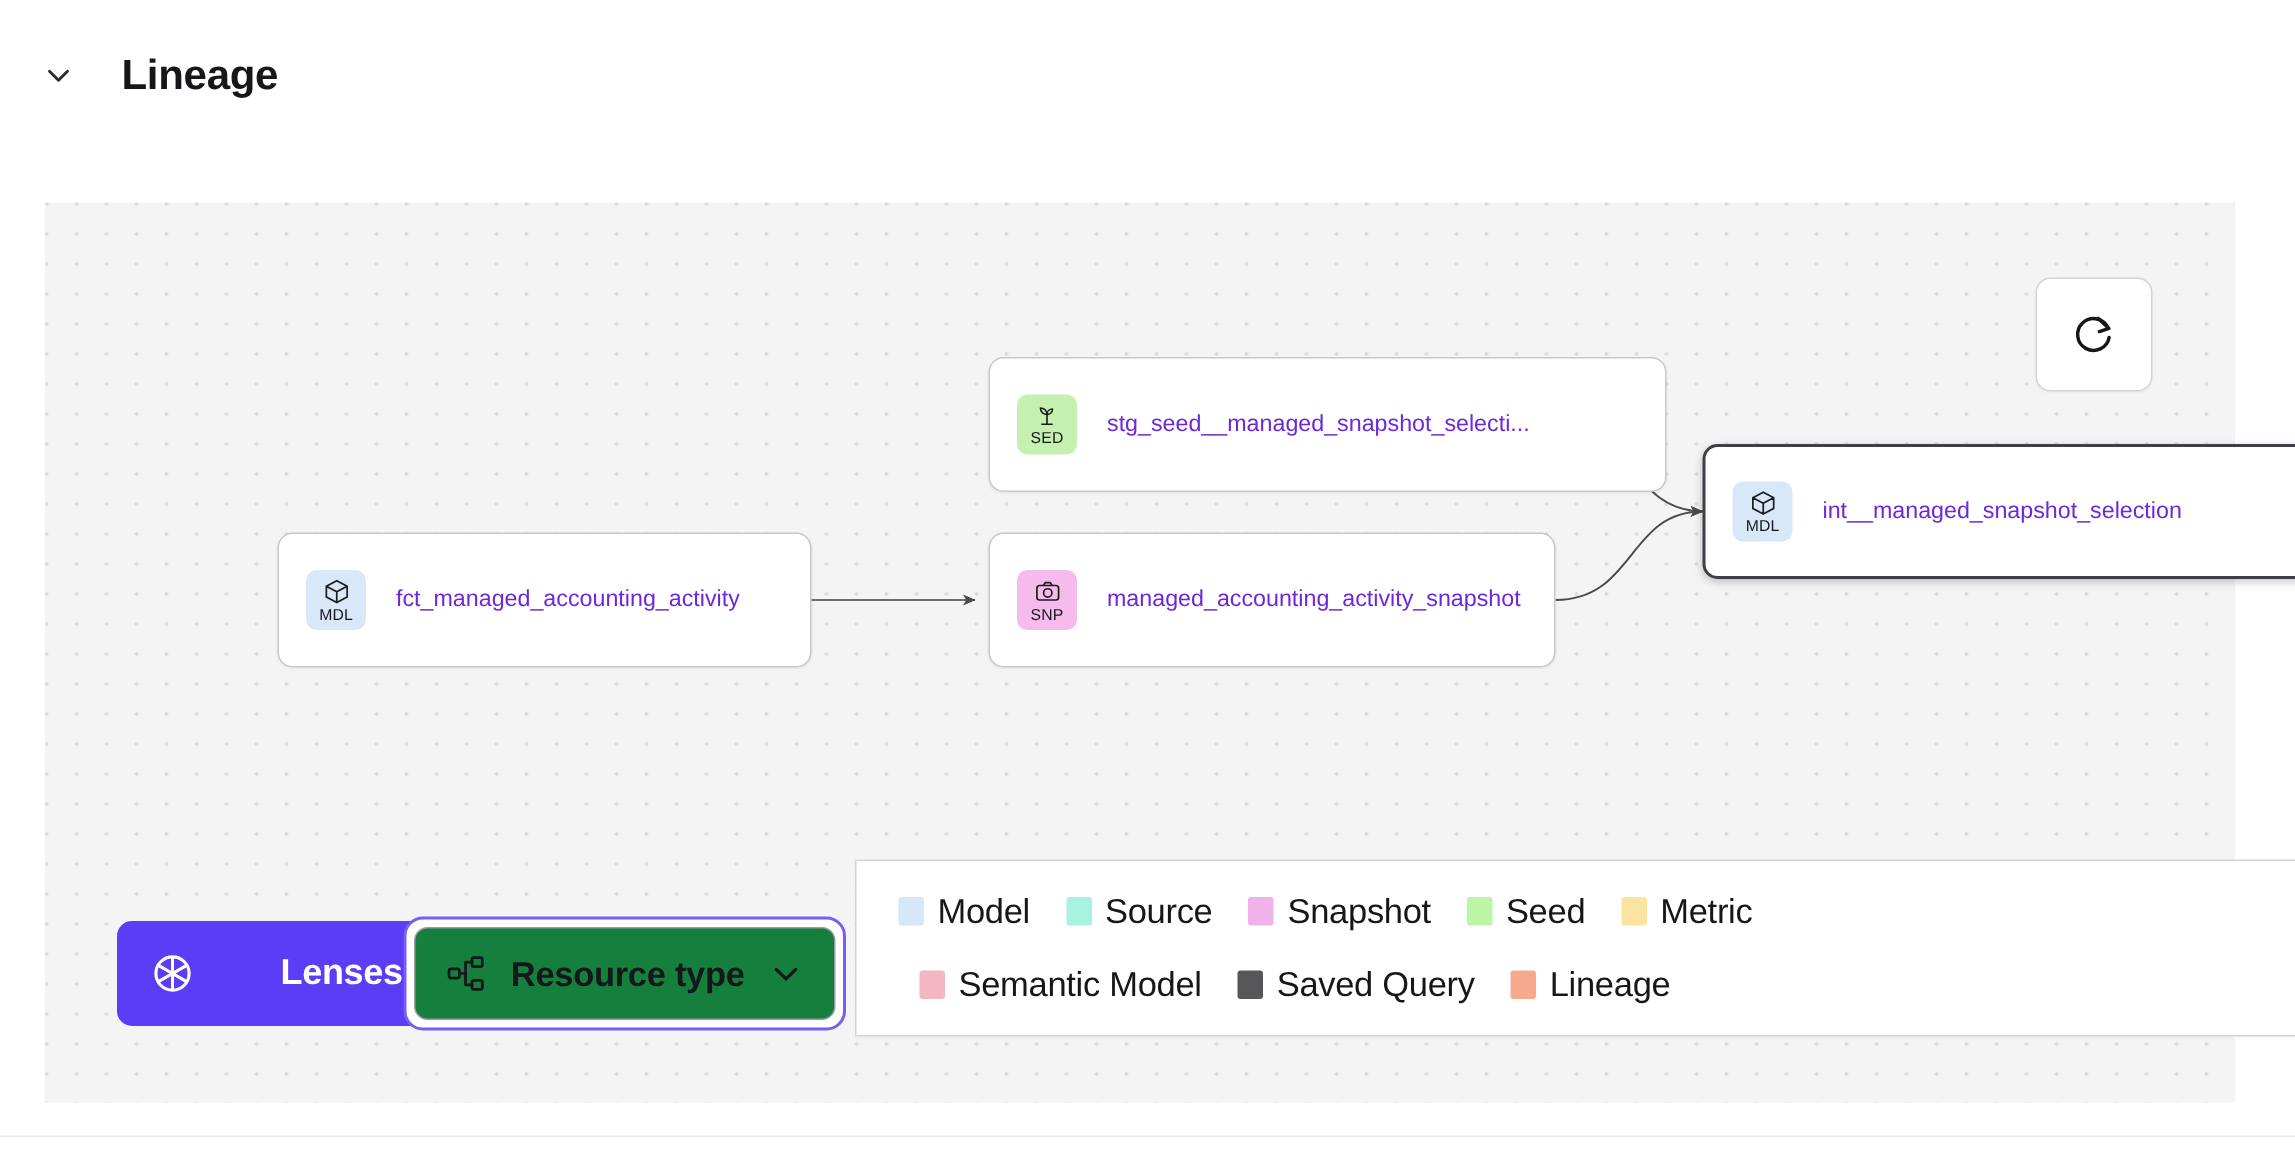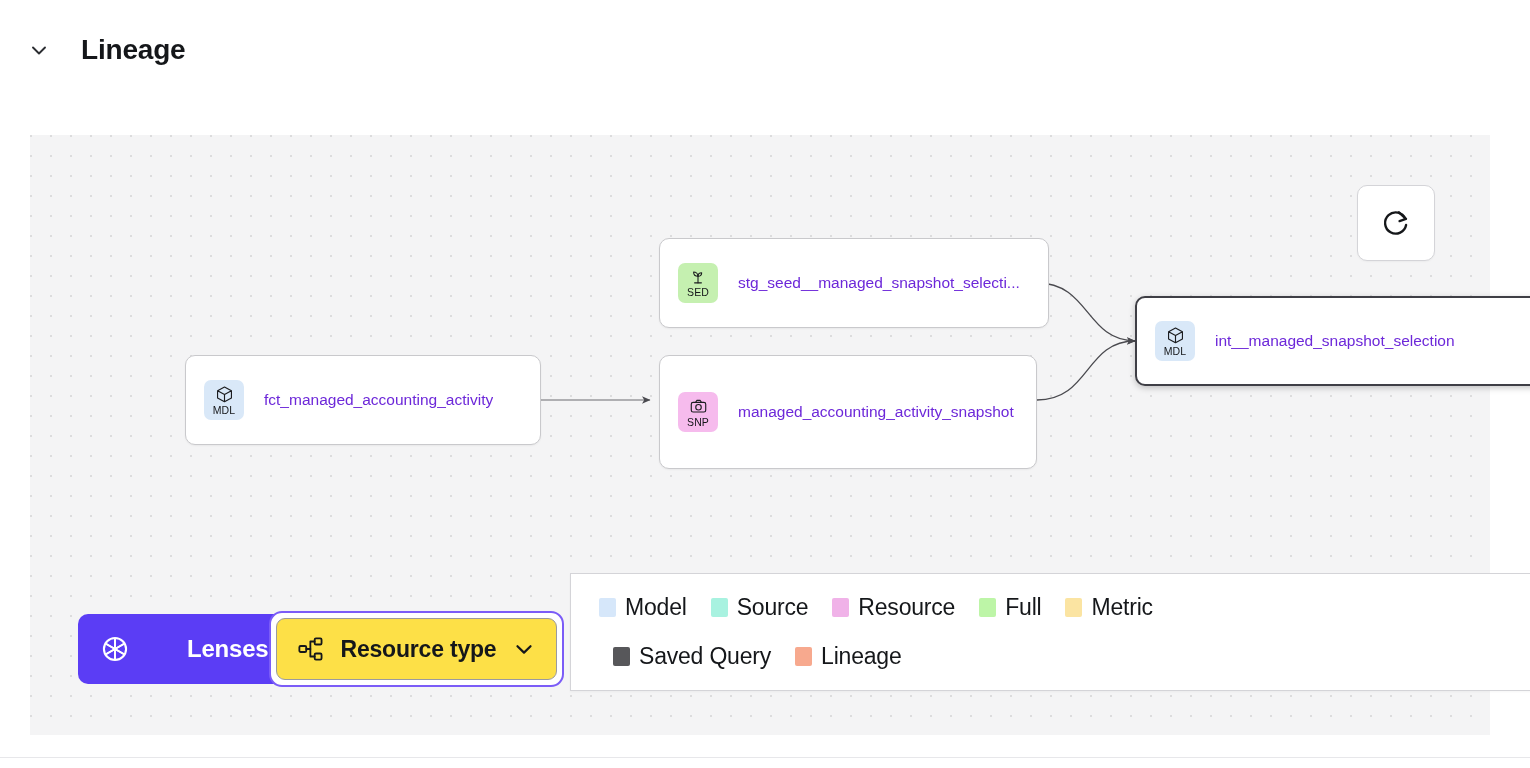--- a/index.html
+++ b/index.html
@@ -78,22 +78,22 @@
     color: #15171a; line-height: 11px;
     margin-top: 1px; letter-spacing: 0.1px;
   }
   .node-label {
     margin-left: 20px;
     font-size: 15.5px; color: #6d28d9;
     white-space: nowrap; overflow: hidden;
     text-overflow: ellipsis;
   }
 
-  #node-seed     { left: 629px; top: 103px; width: 390px; height: 90px; }
-  #node-snapshot { left: 629px; top: 220px; width: 378px; height: 114px; }
+  #node-seed     { left: 629px; top: 103px; width: 452px; height: 90px; }
+  #node-snapshot { left: 629px; top: 220px; width: 378px; height: 90px; }
   #node-fct      { left: 155px; top: 220px; width: 356px; height: 90px; }
   #node-int      { left: 1105px; top: 161px; width: 420px; height: 90px; }
 
   
   .canvas-toolbar {
     position: absolute; right: 55px; top: 50px;
     display: flex; align-items: center; gap: 16px;
   }
   .tool-btn {
     background: #ffffff;
@@ -134,21 +134,21 @@
   }
   .resource-type-wrap {
     margin-left: -22px;
     padding: 5px;
     border: 2px solid #7b5cf7;
     border-radius: 13px;
     background: #ffffff;
     position: relative; z-index: 2;
   }
   .resource-type-btn {
-    background: #fde047;
+    background: #15803d;
     border: 1px solid #9a9aa0;
     border-radius: 9px;
     height: 62px;
     display: flex; align-items: center; gap: 16px;
     padding: 0 20px;
     cursor: pointer;
   }
   .resource-type-label {
     font-size: 23px; font-weight: 700; color: #15171a;
     letter-spacing: -0.2px;
@@ -305,33 +305,37 @@
       <div class="legend-item">
         <span class="legend-swatch" style="background:#d6e7fa;"></span>
         <span class="legend-text">Model</span>
       </div>
       <div class="legend-item">
         <span class="legend-swatch" style="background:#a8f2e0;"></span>
         <span class="legend-text">Source</span>
       </div>
       <div class="legend-item">
         <span class="legend-swatch" style="background:#f0b2e8;"></span>
-        <span class="legend-text">Resource</span>
+        <span class="legend-text">Snapshot</span>
       </div>
       <div class="legend-item">
         <span class="legend-swatch" style="background:#bdf5a7;"></span>
-        <span class="legend-text">Full</span>
+        <span class="legend-text">Seed</span>
       </div>
       <div class="legend-item">
         <span class="legend-swatch" style="background:#fbe4a2;"></span>
         <span class="legend-text">Metric</span>
       </div>
     </div>
     <div class="legend-row row-2">
       <div class="legend-item">
+        <span class="legend-swatch" style="background:#f4b6c2;"></span>
+        <span class="legend-text">Semantic Model</span>
+      </div>
+      <div class="legend-item">
         <span class="legend-swatch" style="background:#57575a;"></span>
         <span class="legend-text">Saved Query</span>
       </div>
       <div class="legend-item">
         <span class="legend-swatch" style="background:#f7a98e;"></span>
         <span class="legend-text">Lineage</span>
       </div>
     </div>
   </div>
 

